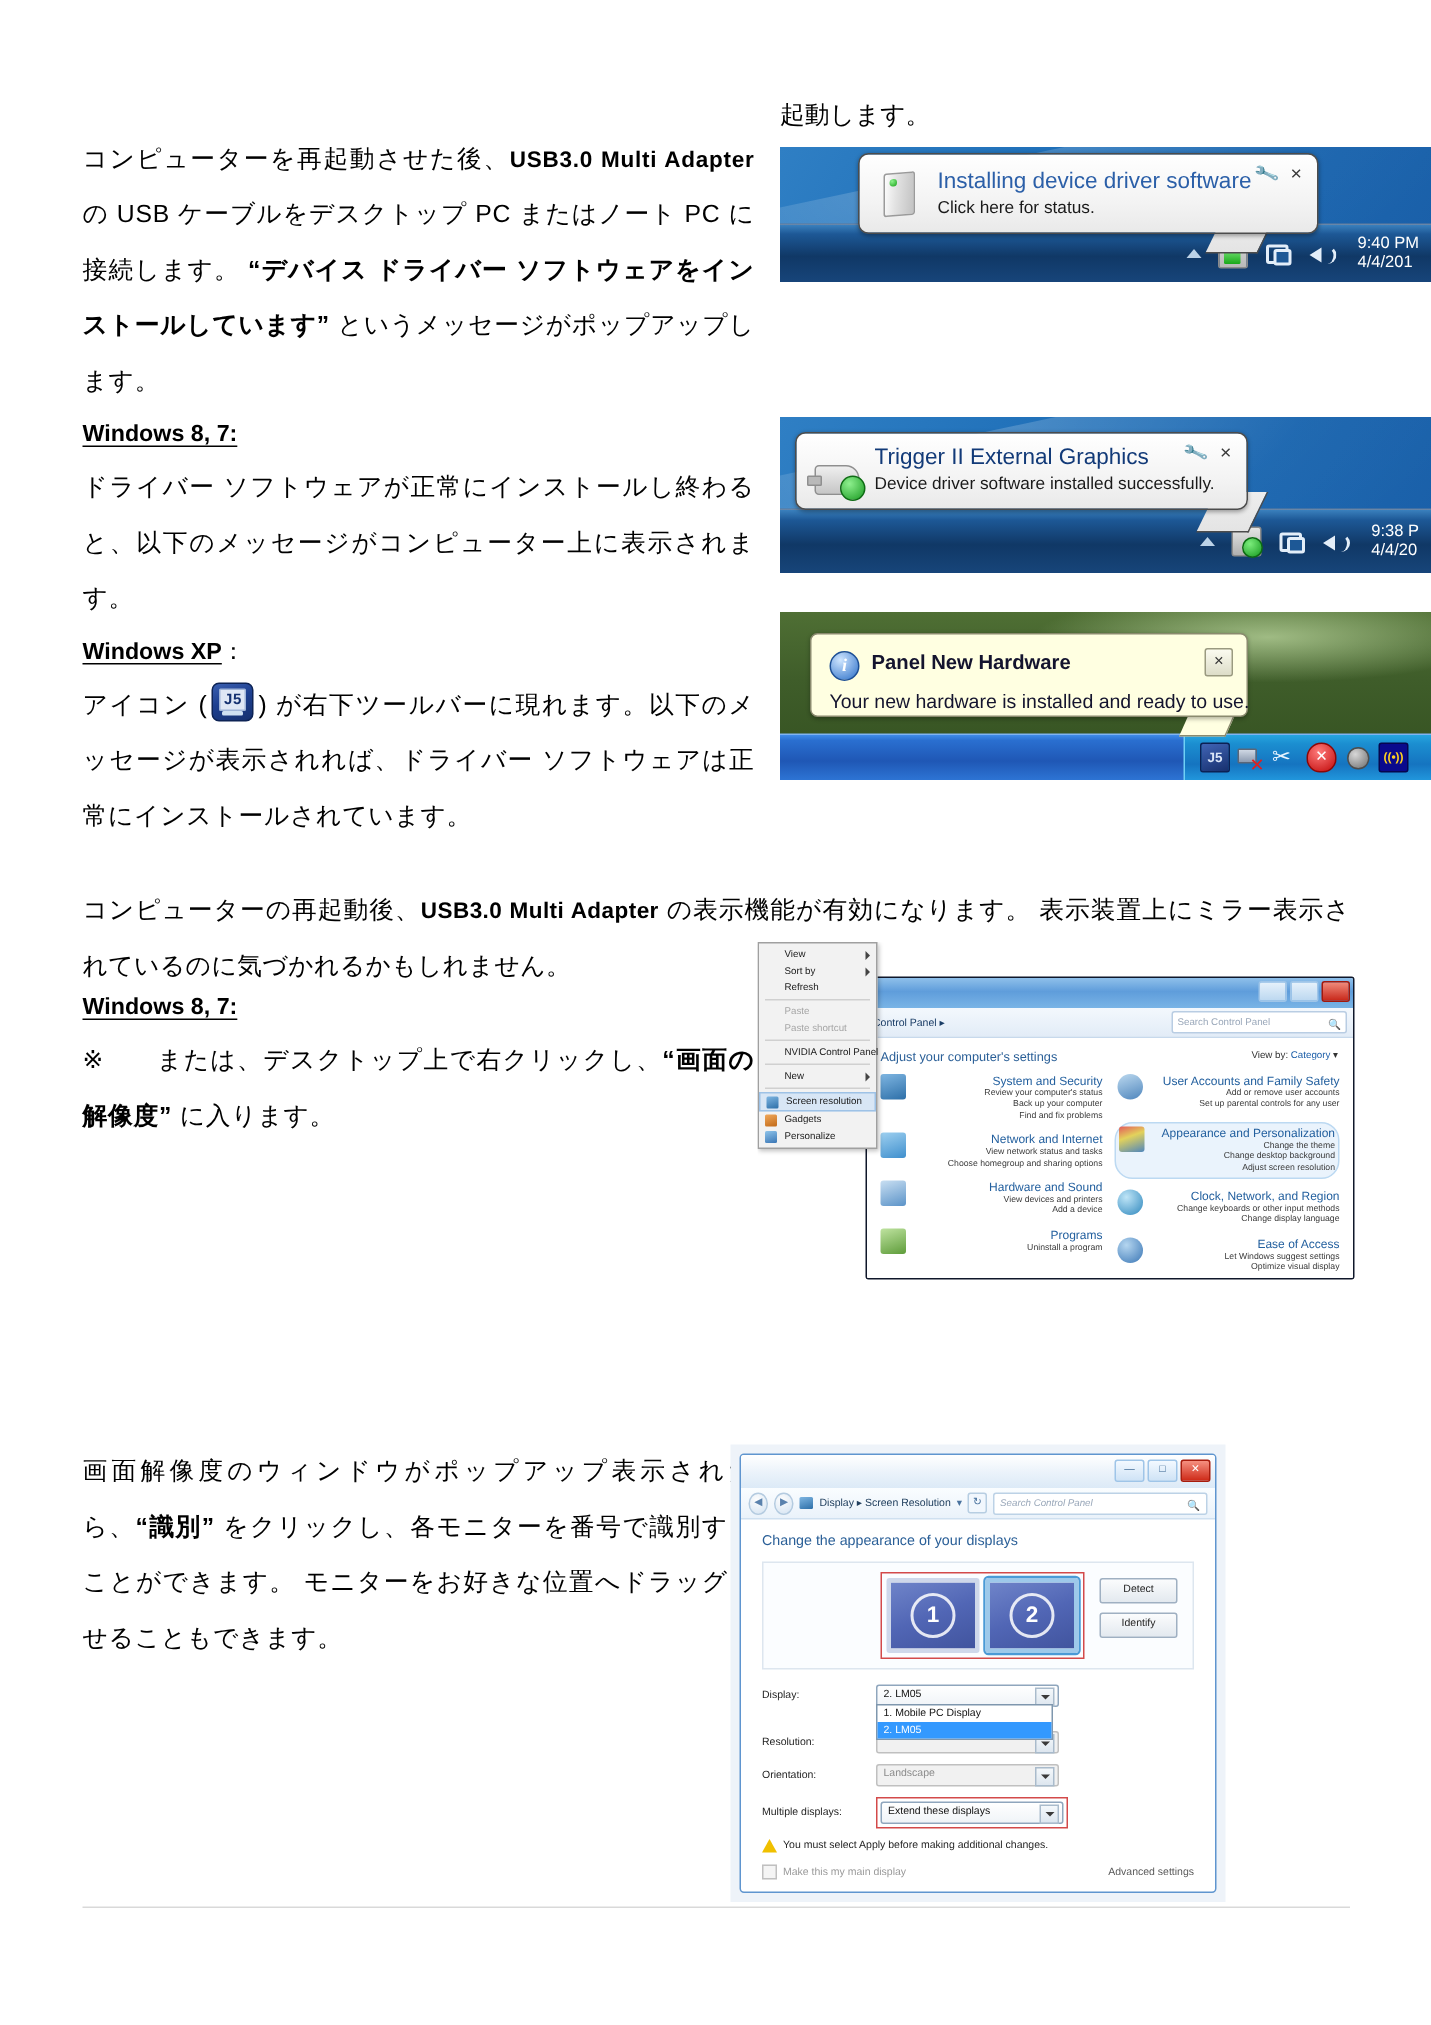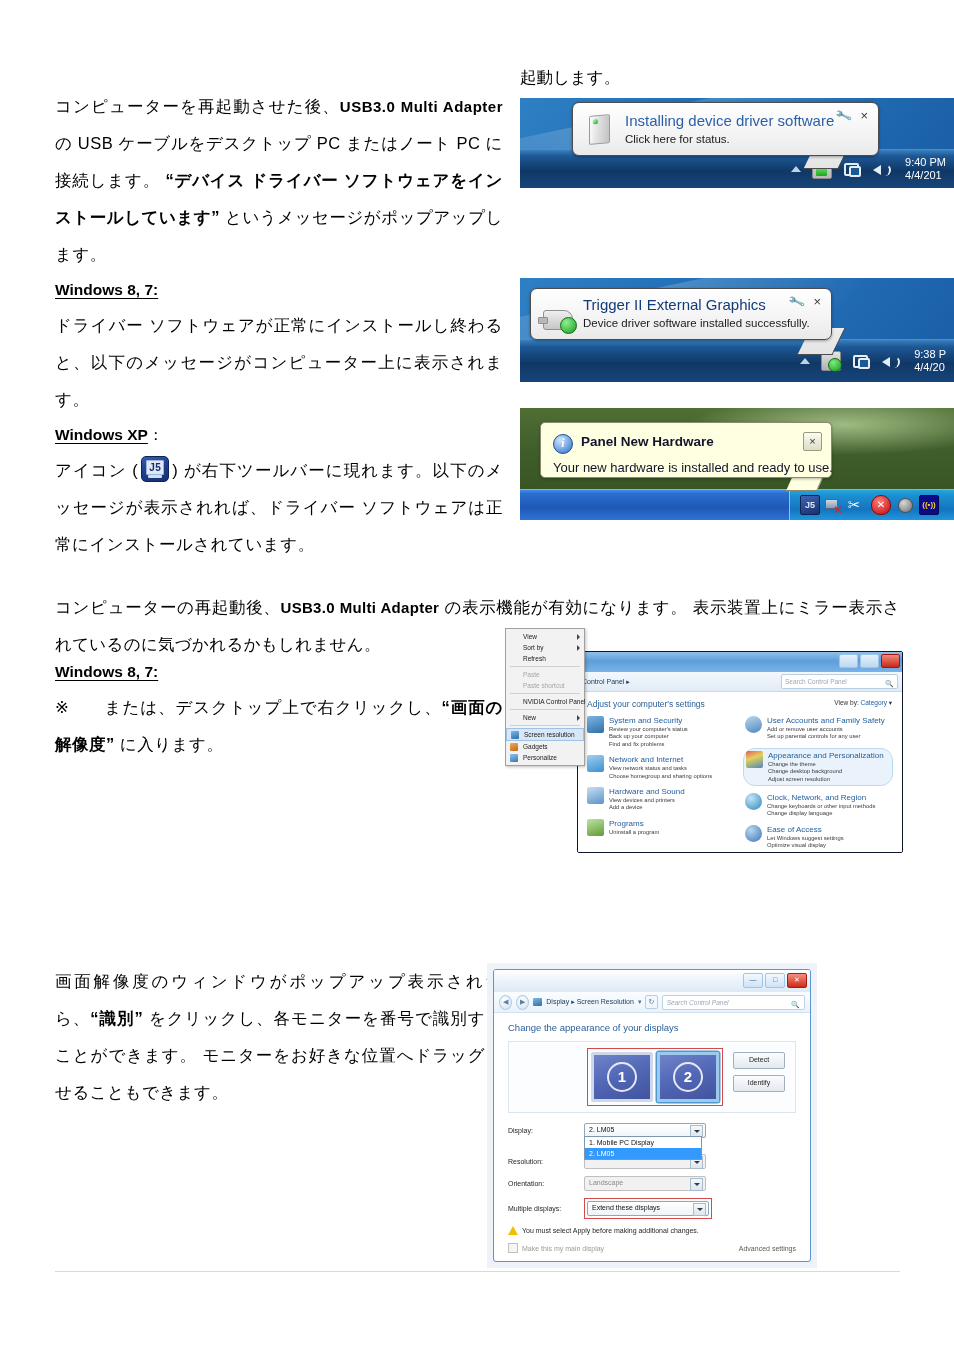--- a/index.html
+++ b/index.html
@@ -462,21 +462,21 @@
   }
   .cp-viewby {
     position:absolute; right:10px; top:7px;
     font-size:6.5px; color:#333;
   }
   .cp-viewby b { color:#1c5ea8; font-weight:normal;}
   .cp-cols { display:flex; gap: 10px;}
   .cp-col { width: 50%; }
   .cp-cat { margin-bottom: 7px; display:flex; gap:5px;}
   .cp-cat-ic { width:17px;height:17px;flex:0 0 17px; border-radius:2px;}
-  .cp-cat-txt { flex:1; }
+  .cp-cat-txt { flex:1;text-align:right; }
   .cp-cat-title { font-size:8px; color:#225f9e; line-height:10px;}
   .cp-cat-links { font-size:5.8px; color:#3a3a3a; line-height:7.4px;}
   .cp-cat-links span { display:block; }
   .cp-cat.highlight {
     background:#eaf3fc; border:1px solid #bcd9f2; border-radius:12px;
     padding:2px; margin-left:-2px;
   }
 
   .ctx-menu {
     position:absolute;

